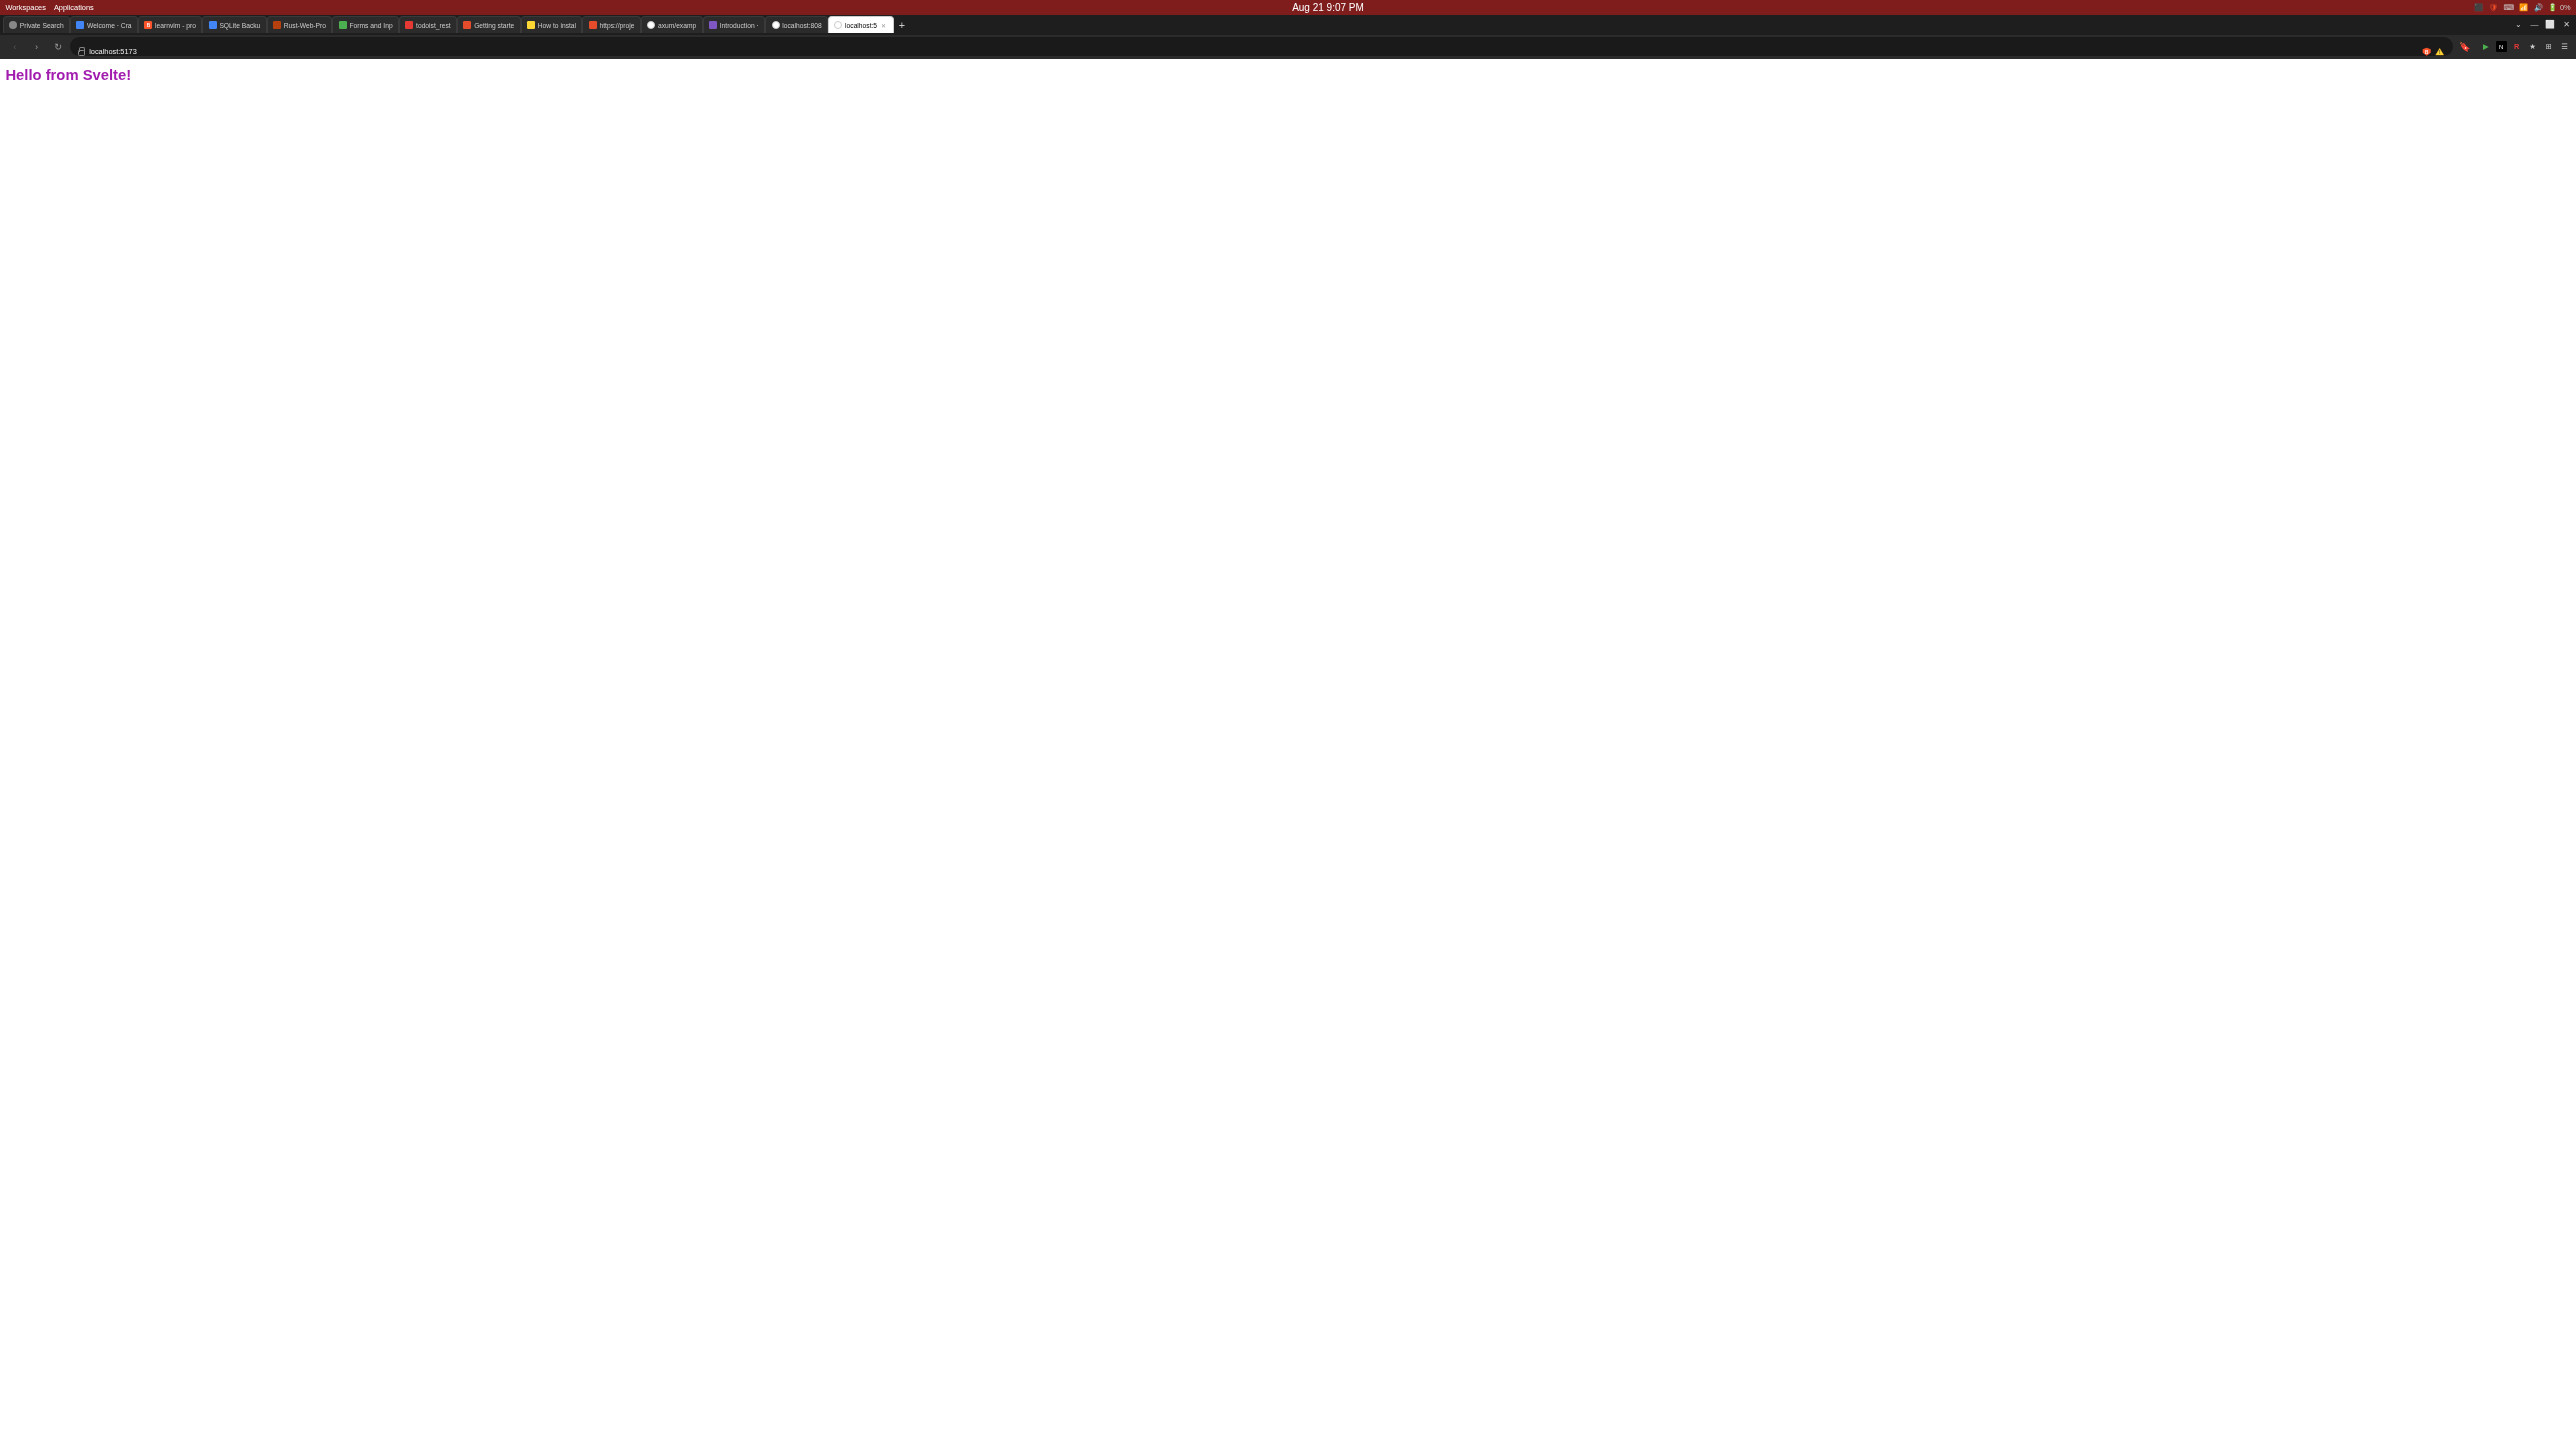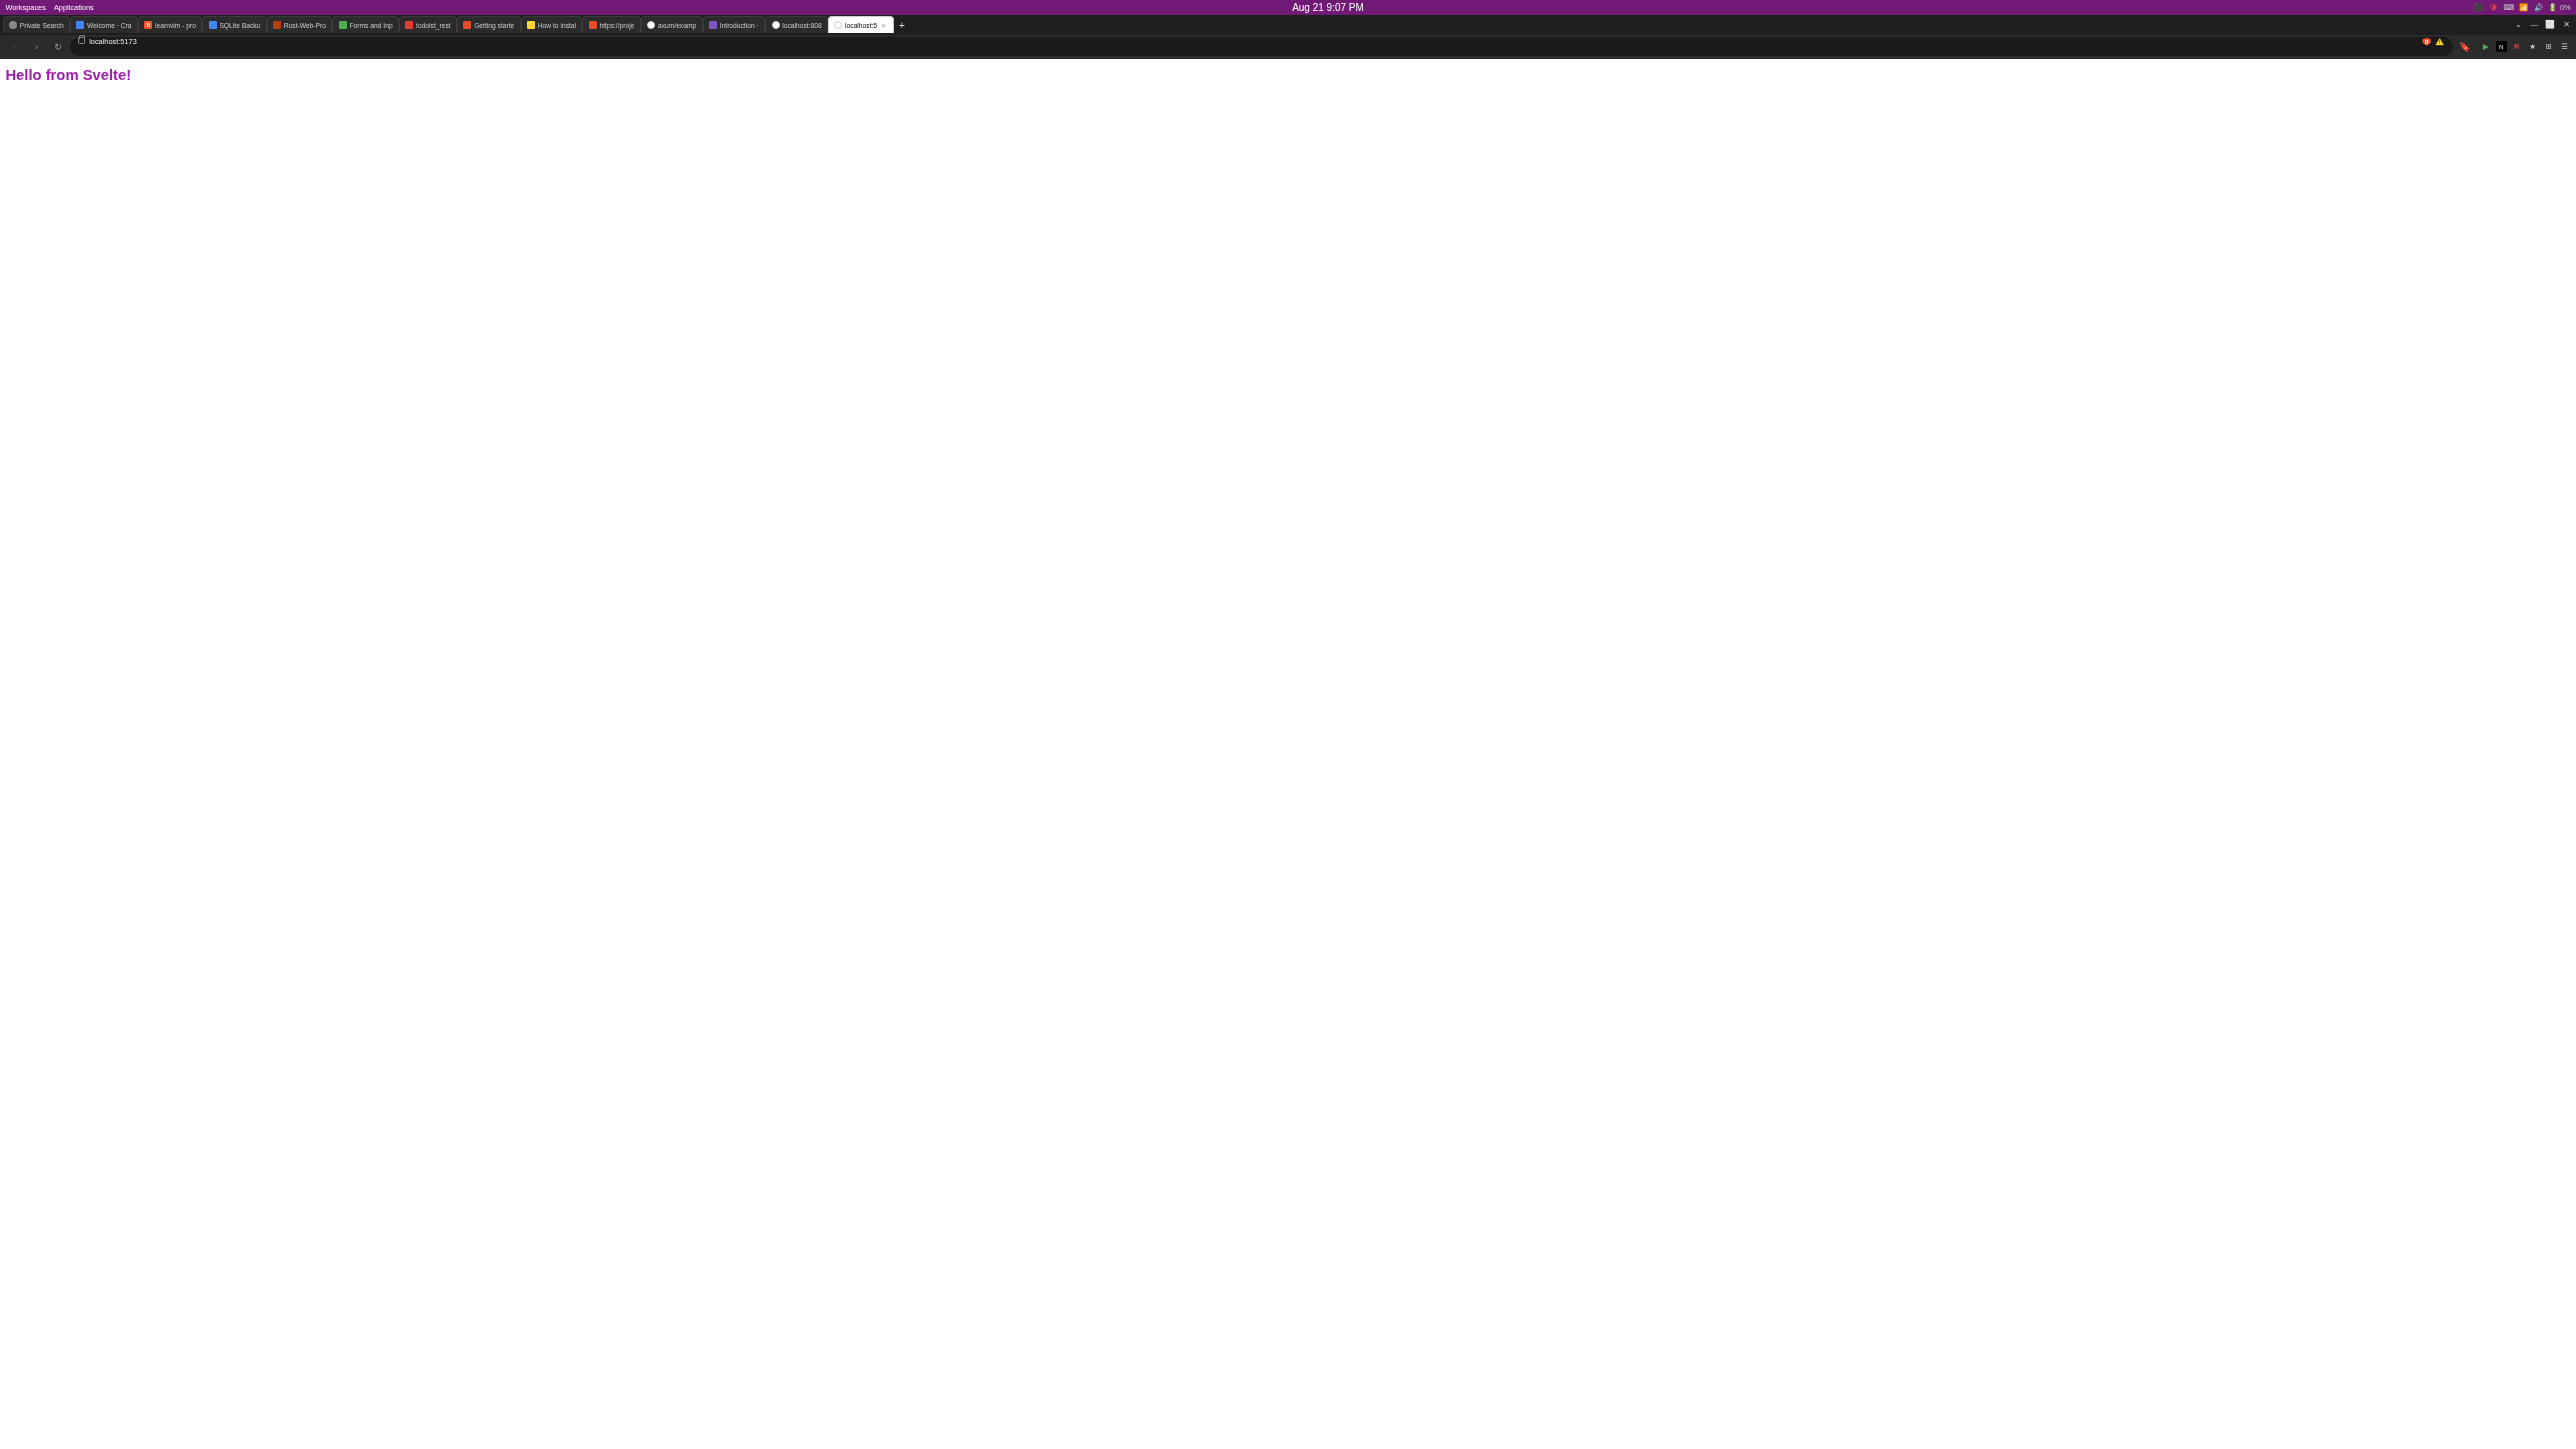--- a/index.html
+++ b/index.html
@@ -3,21 +3,21 @@
   <meta charset="utf-8">
   <style>
     * { margin: 0; padding: 0; box-sizing: border-box; }
     body { font-family: sans-serif; background: #fff; overflow-x: hidden; }
 
     
     .os-bar {
       display: flex;
       align-items: center;
       justify-content: space-between;
-      background: #701a75;
+      background: #7f1d1d;
       color: #fff;
       height: 14.8px;
       padding: 0 5.4px;
       font-size: 7.4px;
     }
     .os-bar-left { display: flex; gap: 8px; }
     .os-bar-center { position: absolute; left: 50%; transform: translateX(-50%); font-size: 10px; margin-left: 40px; }
     .os-bar-right { display: flex; align-items: center; gap: 5.4px; font-size: 7.4px; }
     .os-bar-right span { display: flex; align-items: center; gap: 1.3px; }
 
@@ -119,21 +119,21 @@
       color: #999;
       font-size: 9.4px;
       cursor: pointer;
       border-radius: 2.7px;
     }
     .nav-btn.disabled { color: #555; cursor: default; }
 
     .address-bar {
       flex: 1;
       display: flex;
-      align-items: flex-start;
+      align-items: flex-end;
       background: #1a1a1a;
       border-radius: 13.4px;
       height: 19px;
       padding: 0 8px;
       gap: 4px;
       color: #ccc;
       font-size: 7.4px;
     }
     .address-lock {
       width: 6.7px;

